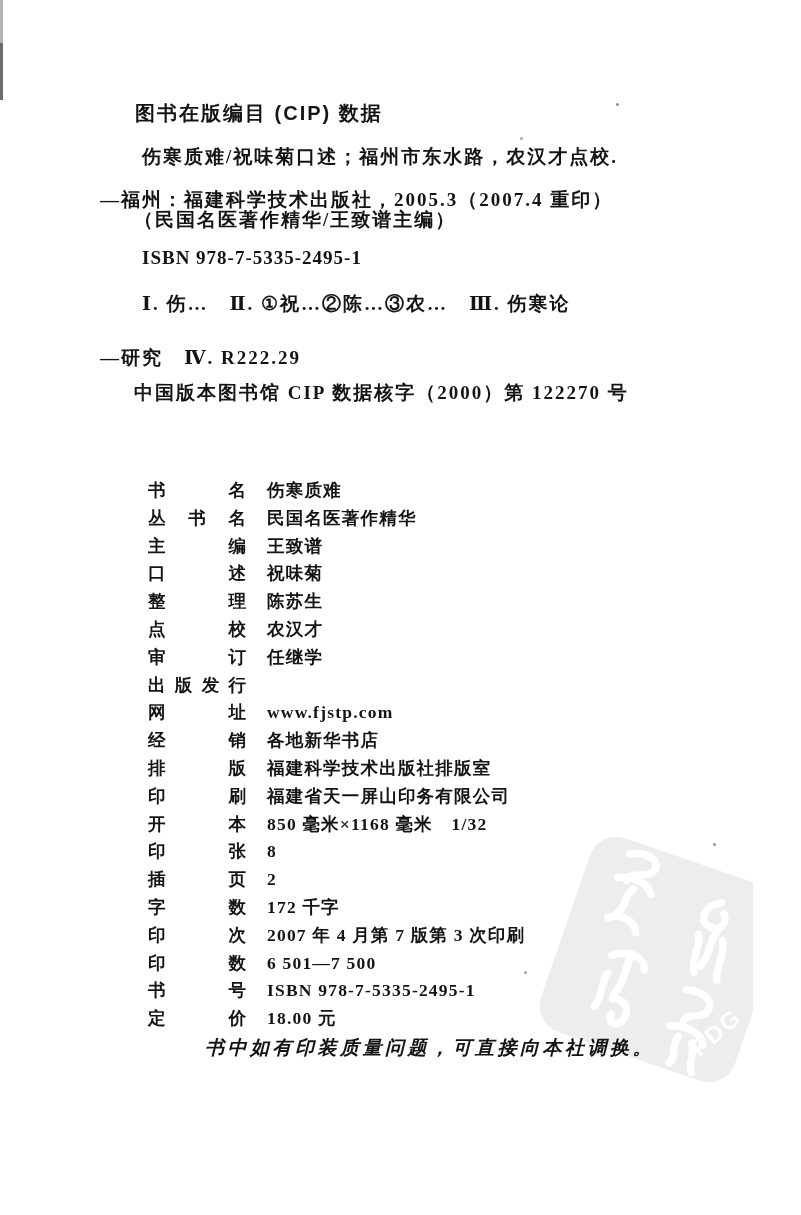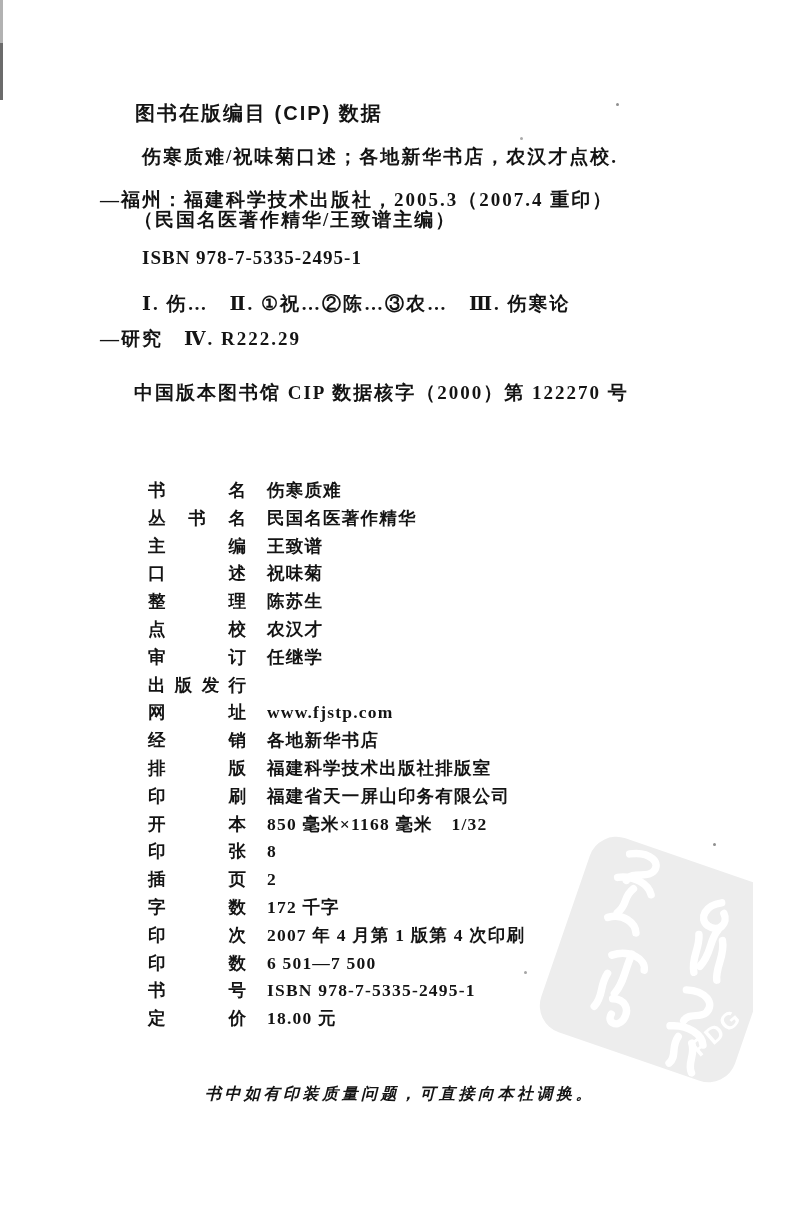--- a/index.html
+++ b/index.html
@@ -24,40 +24,40 @@
   }
   .cip-line{
     position:absolute;left:100px;white-space:nowrap;
     font-size:19px;font-weight:600;letter-spacing:2px;line-height:1.1;
   }
   .cip-line.l0{top:147px;}
   .cip-line.l1{top:190px;}
   .cip-line.l2{top:210px;}
   .cip-line.l3{top:248px;letter-spacing:1px;}
   .cip-line.l4{top:294px;}
-  .cip-line.l5{top:329px;}
+  .cip-line.l5{top:348px;}
   .cip-line.l6{top:383px;}
   .cip-line.ind-a{padding-left:34px;}
   .cip-line.ind-b{padding-left:42px;}
 
   
   .colophon{position:absolute;top:480px;left:148px;width:600px;}
   .col-row{display:flex;align-items:flex-start;height:27.8px;white-space:nowrap;}
   .col-label{
     width:98px;display:flex;justify-content:space-between;flex:none;
     font-family:"Liberation Sans","DejaVu Sans",sans-serif;
     font-weight:bold;font-size:17.5px;line-height:1.15;
   }
   .col-value{
     margin-left:21px;font-size:17.5px;font-weight:600;
     letter-spacing:1.2px;line-height:1.15;
   }
   .colophon-note{
-    position:absolute;top:1084px;left:205px;white-space:nowrap;
-    font-size:16px;font-style:italic;font-weight:600;letter-spacing:3.5px;
+    position:absolute;top:1035px;left:205px;white-space:nowrap;
+    font-size:19px;font-style:italic;font-weight:600;letter-spacing:3.5px;
     z-index:2;
   }
 
   
   .watermark{
     position:absolute;left:560px;top:857px;width:205px;height:205px;
     background:#ededed;border-radius:28px;
     transform:rotate(19deg);
     z-index:1;
   }
@@ -117,21 +117,21 @@
       <path d="M24,60 C20,74 30,80 24,90"></path>
       <path d="M40,62 C48,72 42,84 50,92"></path>
     </svg>
     <span class="pdg-text">PDG</span>
   </div>
 
   <div class="content-layer">
     <div class="cip-header">图书在版编目 (CIP) 数据</div>
 
     <div>
-        <div class="cip-line l0 ind-b">伤寒质难/祝味菊口述；各地新华书店，农汉才点校.</div>
+        <div class="cip-line l0 ind-b">伤寒质难/祝味菊口述；福州市东水路，农汉才点校.</div>
         <div class="cip-line l1 ind-none">—福州：福建科学技术出版社，2005.3（2007.4 重印）</div>
         <div class="cip-line l2 ind-a">（民国名医著作精华/王致谱主编）</div>
         <div class="cip-line l3 ind-b">ISBN 978-7-5335-2495-1</div>
         <div class="cip-line l4 ind-b">Ⅰ. 伤…　Ⅱ. ①祝…②陈…③农…　Ⅲ. 伤寒论</div>
         <div class="cip-line l5 ind-none">—研究　Ⅳ. R222.29</div>
         <div class="cip-line l6 ind-a">中国版本图书馆 CIP 数据核字（2000）第 122270 号</div>
       </div>
 
     <div class="colophon">
         <div class="col-row">
@@ -246,21 +246,21 @@
             <span>字</span>
             <span>数</span>
           </div>
           <div class="col-value">172 千字</div>
         </div>
         <div class="col-row">
           <div class="col-label">
             <span>印</span>
             <span>次</span>
           </div>
-          <div class="col-value">2007 年 4 月第 1 版第 4 次印刷</div>
+          <div class="col-value">2007 年 4 月第 7 版第 3 次印刷</div>
         </div>
         <div class="col-row">
           <div class="col-label">
             <span>印</span>
             <span>数</span>
           </div>
           <div class="col-value">6 501—7 500</div>
         </div>
         <div class="col-row">
           <div class="col-label">

